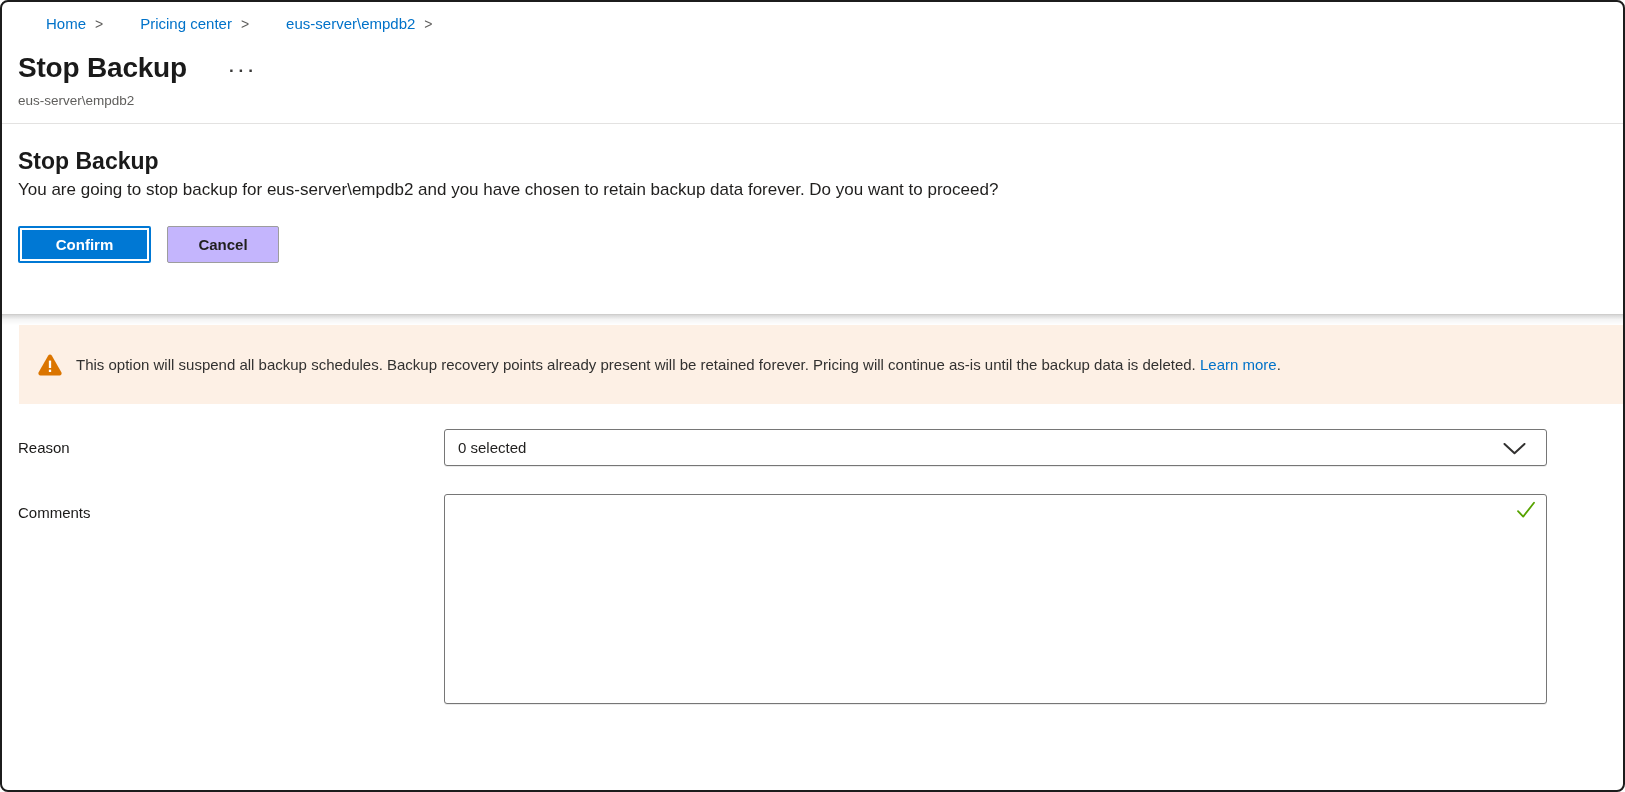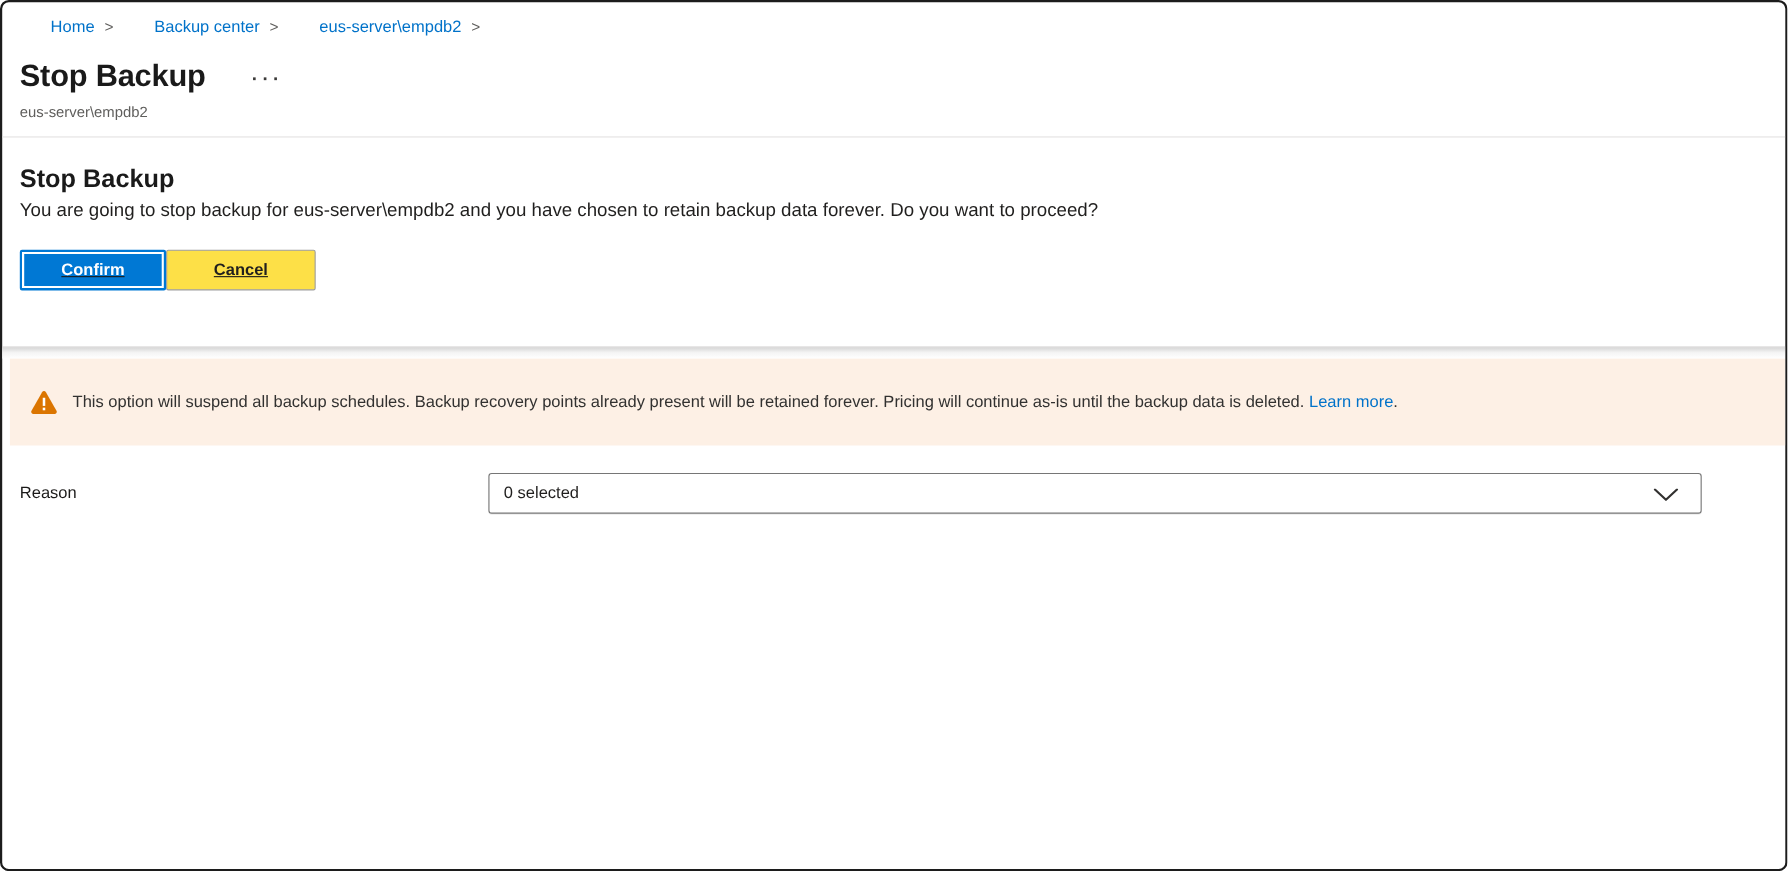--- a/index.html
+++ b/index.html
@@ -30,42 +30,42 @@
     margin-left:42px; margin-top:6px;
     font-size:17px; font-weight:700; letter-spacing:4px; color:#3b3a39;
     cursor:pointer; line-height:14px;
   }
   .page-subtitle { margin-top:3px; font-size:13.5px; color:#5f5e5c; line-height:18px; }
   .header-divider { margin-top:13px; border-bottom:1px solid #e3e2e1; }
   
   .confirm-section { padding:21px 16px 0 16px; height:190px; }
   .section-heading { font-size:23px; font-weight:700; color:#1a1a1a; line-height:32px; }
   .confirm-message { font-size:17px; color:#201f1e; line-height:25px; }
-  .button-row { margin-top:24px; display:flex; align-items:center;text-decoration:underline; }
+  .button-row { margin-top:24px; display:flex; align-items:center; }
   .btn { height:37px; font-family:inherit; font-size:15px; font-weight:600; cursor:pointer; border-radius:2px; }
   .btn-confirm {
     width:133px;
     background:var(--accent-blue,#0078d4);
     color:#ffffff;
     border:2px solid var(--accent-blue,#0078d4);
     box-shadow:inset 0 0 0 2px #ffffff;
   }
   .btn-cancel {
-    width:136px; 
-    background:#fde047; color:#201f1e;
+    width:112px; margin-left:16px;
+    background:#c4b5fd; color:#201f1e;
     border:1px solid #9d9d9d;
   }
   .section-shadow {
     height:11px;
     background:linear-gradient(#d7d7d7, #f4f4f4 45%, #ffffff 100%);
     border-top:1px solid #cfcecd;
   }
   
   .warning-banner {
-    margin-left:7px;
+    margin-left:17px;
     height:79px;
     background:var(--warning-bg,#fdf0e5);
     display:flex; align-items:center;
     padding:0 20px 0 19px;
   }
   .warning-icon { flex:0 0 auto; margin-right:14px; display:flex; }
   .warning-text { font-size:15px; color:#323130; line-height:21px; }
   .inline-link { color:var(--link-blue,#0072c9); text-decoration:none; cursor:pointer; }
   
   .form-row { display:flex; align-items:flex-start; padding-left:16px;gap:29px; }
@@ -98,21 +98,21 @@
   }
   .valid-check { position:absolute; top:7px; right:11px; display:flex; pointer-events:none; }
 </style>
 </head>
 <body>
 
 <div class="frame">
 
   <div class="page-header">
     <div class="breadcrumb">
-      <a class="crumb">Home</a><span class="crumb-sep">&gt;</span><a class="crumb">Backup center</a><span class="crumb-sep">&gt;</span><a class="crumb">eus-server\empdb2</a><span class="crumb-sep">&gt;</span>
+      <a class="crumb">Home</a><span class="crumb-sep">&gt;</span><a class="crumb">Pricing center</a><span class="crumb-sep">&gt;</span><a class="crumb">eus-server\empdb2</a><span class="crumb-sep">&gt;</span>
     </div>
     <div class="title-row">
       <h1 class="page-title">Stop Backup</h1>
       <span class="more-btn">···</span>
     </div>
     <div class="page-subtitle">eus-server\empdb2</div>
   </div>
   <div class="header-divider"></div>
 
   <div class="confirm-section">
@@ -141,14 +141,25 @@
     <div class="dropdown" role="combobox" aria-haspopup="listbox">
       <span>0 selected</span>
       <span class="dropdown-chevron">
         <svg width="23" height="12" viewBox="0 0 23 12">
           <path d="M1.5 1 L11.5 10.3 L21.5 1" fill="none" stroke="#323130" stroke-width="2" stroke-linecap="round" stroke-linejoin="round"></path>
         </svg>
       </span>
     </div>
   </div>
 
+  <div class="form-row row-comments">
+    <div class="field-label">Comments</div>
+    <div class="textarea-wrap">
+      <textarea class="comments-textarea" style=""></textarea>
+      <span class="valid-check">
+        <svg width="20" height="18" viewBox="0 0 20 18">
+          <path d="M2 10.2 L7.2 15.6 L18 1.8" fill="none" stroke="#57a300" stroke-width="1.8" stroke-linecap="round" stroke-linejoin="round"></path>
+        </svg>
+      </span>
+    </div>
+  </div>
 
 </div>
 
 </body></html>

